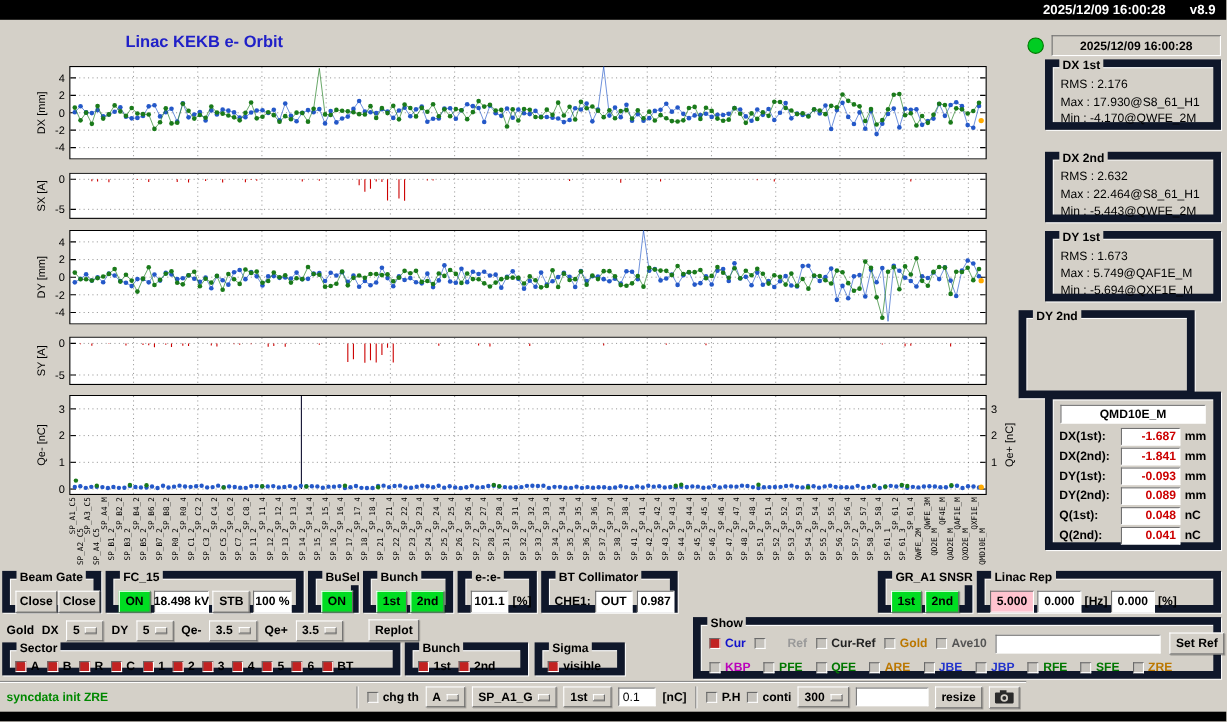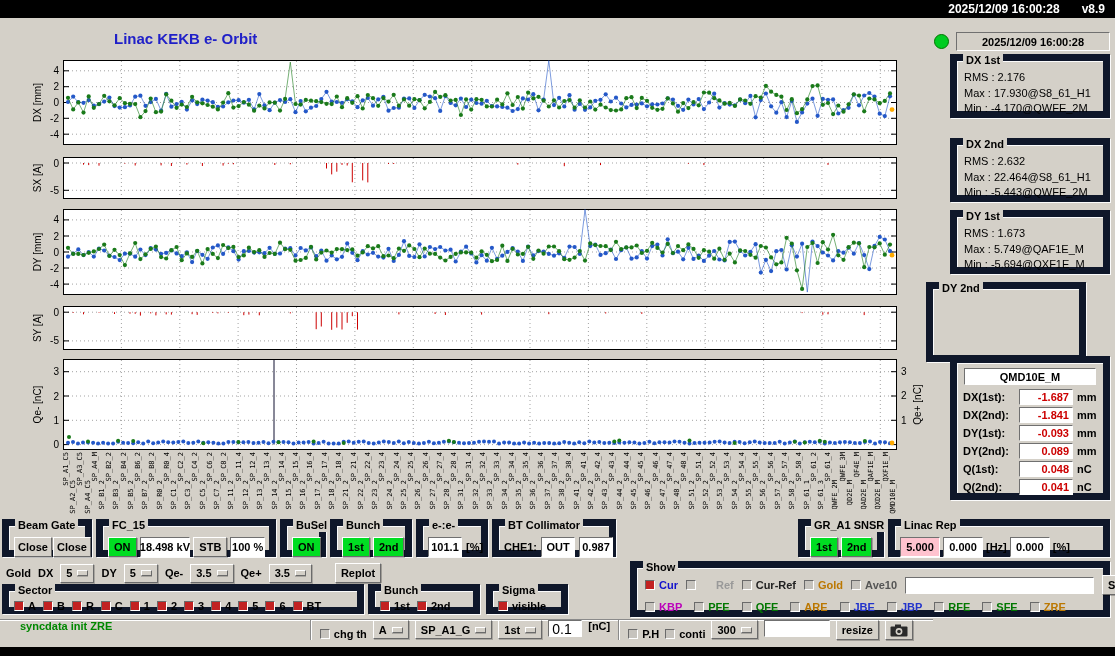--- a/index.html
+++ b/index.html
@@ -21,31 +21,31 @@
 .btn{display:inline-flex;align-items:center;justify-content:center;height:20px;padding:0 5px;background:#d4d0c8;border:1px solid;border-color:#fff #6a6a6a #6a6a6a #fff;box-shadow:1px 1px 0 rgba(0,0,0,.25);font-weight:bold;white-space:nowrap;cursor:default}
 .btn.green{background:var(--on-green,#00dd22)}
 .disp{display:inline-flex;align-items:center;justify-content:center;height:20px;min-width:34px;padding:0 3px;background:#fff;border:1px solid;border-color:#707070 #fff #fff #707070;font-weight:bold;white-space:nowrap}
 .disp.pink{background:var(--pink,#ffc3cf)}
 .lbl{font-weight:bold;white-space:nowrap}
 .dd{display:inline-flex;align-items:center;gap:5px;height:19px;padding:0 5px;background:#d4d0c8;border:1px solid;border-color:#fff #6a6a6a #6a6a6a #fff;box-shadow:1px 1px 0 rgba(0,0,0,.2);font-weight:bold;white-space:nowrap}
 .dd-grip{width:11px;height:6px;background:#d4d0c8;border:1px solid;border-color:#fff #6a6a6a #6a6a6a #fff;box-shadow:0 1px 0 rgba(0,0,0,.2)}
 .cb{display:inline-flex;align-items:center;gap:4px;font-weight:bold;white-space:nowrap}
 .cb-box{width:10px;height:10px;background:#c6c3bd;border:1px solid;border-color:#6a6a6a #fff #fff #6a6a6a;flex:none}
 .cb-box.checked{background:var(--checked-box,#c22222)}
-.inp{height:17px;background:#fff;border:1px solid;border-color:#707070 #fff #fff #707070;font-size:14px;font-family:inherit;padding:0 3px}
+.inp{height:17px;background:#fff;border:1px solid;border-color:#707070 #fff #fff #707070;font-size:11px;font-family:inherit;padding:0 3px}
 .qmd-title{margin:5px 7px 3px;height:17px;background:#fff;border:1px solid;border-color:#707070 #fff #fff #707070;display:flex;align-items:center;justify-content:center;font-weight:bold}
 .qmd-row{display:flex;align-items:center;gap:4px;padding:0 6px;height:18px}
 .qmd-label{width:52px;font-weight:bold}
 .qmd-val{width:54px;height:16px;background:#fff;border:1px solid;border-color:#707070 #fff #fff #707070;color:var(--value-red,#cc0000);font-weight:bold;display:flex;align-items:center;justify-content:flex-end;padding-right:3px}
 .qmd-unit{font-weight:bold}
 .row2{position:absolute;left:6px;top:561px;height:24px;display:flex;align-items:center;gap:7px}
 .show-r1{display:flex;align-items:center;gap:8px;padding:7px 8px 0 8px}
 .cbrow{display:inline-flex;gap:8px}
 .show-r2{display:flex;gap:12px;padding:6px 8px 0 8px}
-.statusrow{position:absolute;left:0;top:619px;width:933px;height:28px;border-top:1px solid #8a8a8a;box-shadow:inset 0 1px 0 #fff;display:flex;padding:0 20px;gap:6px}
+.statusrow{position:absolute;left:0;top:619px;width:933px;height:28px;border-top:1px solid #8a8a8a;box-shadow:inset 0 1px 0 #fff;display:flex;align-items:center;padding:0 6px;gap:6px}
 .statusmsg{color:var(--status-green,#008800);font-weight:bold;margin-right:auto}
 .vsep{width:0;height:20px;border-left:1px solid #8a8a8a;border-right:1px solid #fff;margin:0 2px;flex:none}
 svg text{font-family:"Liberation Sans",sans-serif;fill:#000}
 </style>
 </head>
 <body>
 
 <div id="app">
 
   <div class="topbar">

